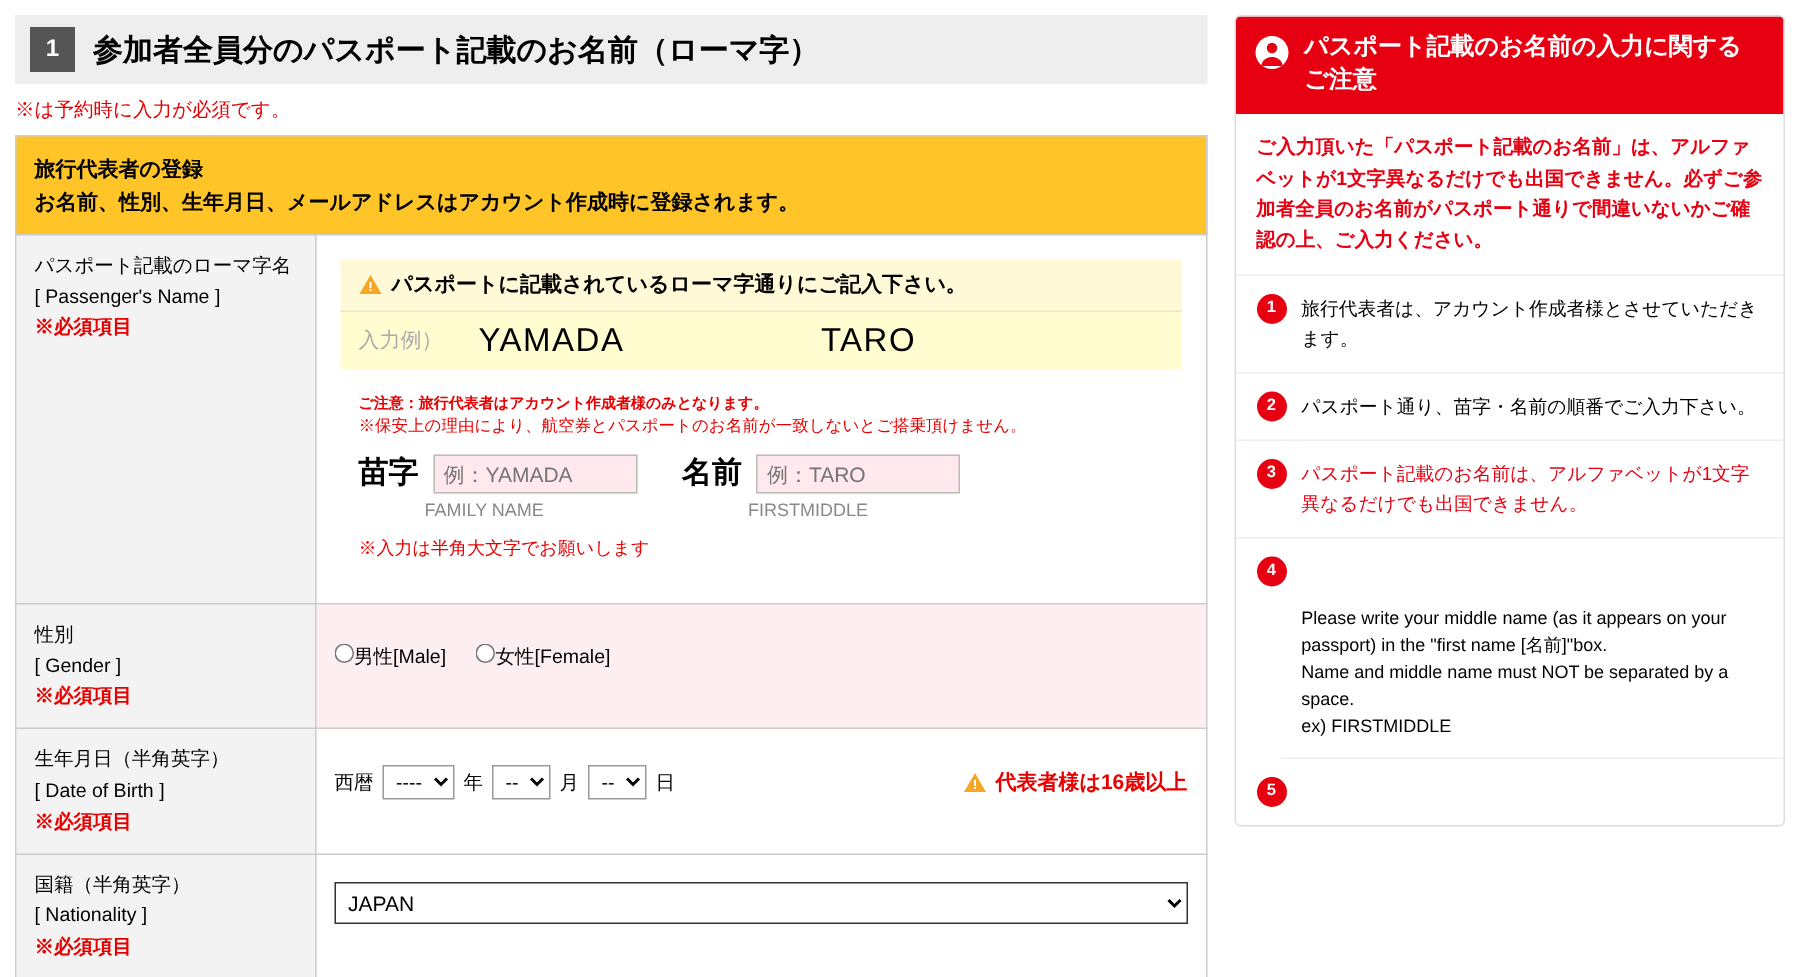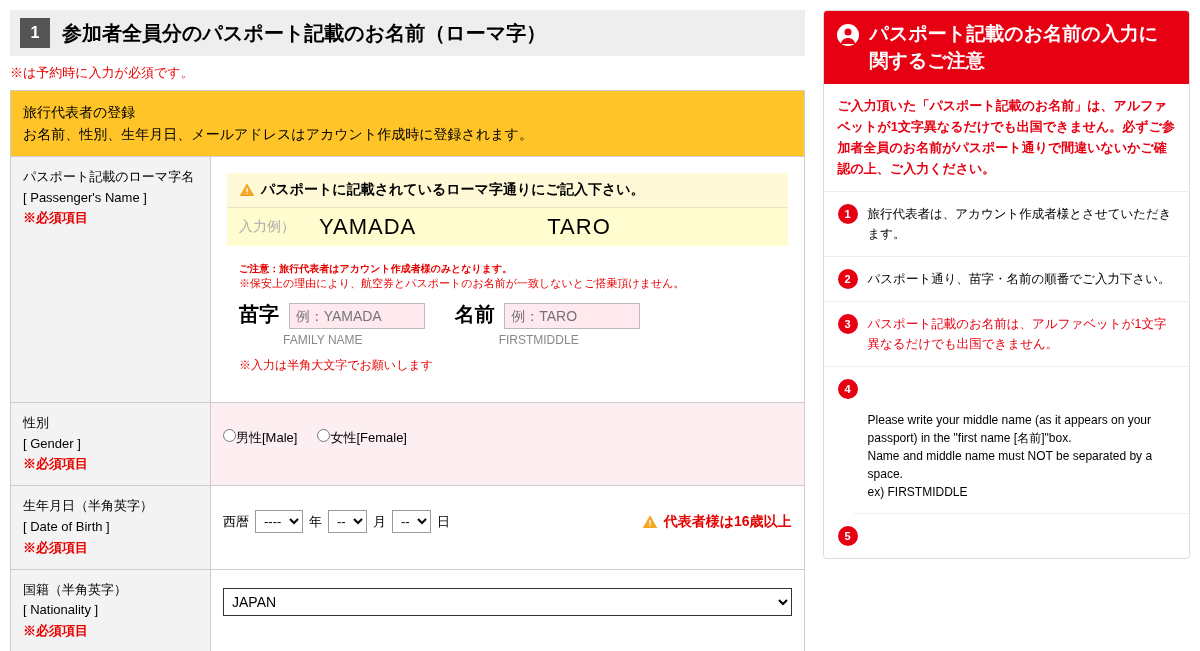--- a/index.html
+++ b/index.html
@@ -7,21 +7,21 @@
 
 .main { width: 800px; }
 .side { width: 370px; }
 
 .step-header { background: #eee; padding: 8px 10px; display: flex; align-items: center; gap: 12px; margin-bottom: 6px; }
 .step-num { background: #555; color: #fff; width: 30px; height: 30px; display: flex; align-items: center; justify-content: center; font-size: 16px; font-weight: bold; }
 .step-title { font-size: 20px; font-weight: bold; }
 
 .required-note { color: #e60000; font-size: 13px; margin: 8px 0; }
 
-.yellow-bar { background: #ffc427; border:1px solid #ccc; border-bottom:none; padding: 10px 12px; font-weight: normal; font-size: 14px; line-height:1.6; }
+.yellow-bar { background: #ffc427; border:1px solid #ccc; border-bottom:none; padding: 10px 12px; font-weight: bold; font-size: 14px; line-height:1.6; }
 
 table.form { width: 100%; border-collapse: collapse; }
 table.form td { border: 1px solid #ccc; vertical-align: top; padding: 10px 12px; font-size: 13px; }
 td.label { background: #f3f3f3; width: 200px; line-height:1.6; }
 .required { color: #e60000; font-weight: bold; }
 
 .warn-row { background: #fff9d8; padding: 6px 0; font-weight: bold; font-size: 14px; }
 .warn-icon { display:inline-block; width:16px; height:16px; vertical-align:middle; margin-right:6px; }
 .warn-icon svg { width:16px; height:16px; }
 
@@ -44,21 +44,21 @@
 .gender-opts { display:flex; gap:20px; align-items:center; padding:16px 0;}
 
 .dob-row { display:flex; align-items:center; gap:6px; padding:14px 0;}
 select { border:1px solid #999; padding:2px 4px; font-size:13px; background:#fff;}
 .age-warn { margin-left:auto; color:#e60000; font-weight:bold; font-size:14px; display:flex; align-items:center;}
 
 .nat-select { width:100%; padding:4px; font-size:14px; border:1px solid #333; margin-top:8px;}
 
 
 .side-box { border:1px solid #ddd; border-radius:4px; overflow:hidden; }
-.side-hd { background:#e60012; color:#fff; padding:10px 12px; font-weight:bold; font-size:19px; display:flex; gap:10px; align-items:flex-start; line-height:1.4;}
+.side-hd { background:#e60012; color:#fff; padding:10px 12px; font-weight:bold; font-size:16px; display:flex; gap:10px; align-items:flex-start; line-height:1.4;}
 .side-hd-icon { display:inline-block; width:24px; height:24px; flex-shrink:0; margin-top:2px;}
 .side-hd-icon svg { width:24px;height:24px;}
 .side-intro { color:#e60012; font-weight:bold; padding:12px 14px; font-size:13px; line-height:1.6; border-bottom:1px solid #eee;}
 .side-list { list-style:none; }
 .side-list li { padding:12px 14px; border-bottom:1px solid #eee; display:flex; gap:10px; font-size:12.5px; line-height:1.6;}
 .side-list li:last-child { border-bottom:none;}
 .bullet { background:#e60012; color:#fff; width:20px; height:20px; border-radius:50%; display:flex; align-items:center; justify-content:center; font-size:11px; font-weight:bold; flex-shrink:0;}
 .li-red { color:#e60012;}
 .sub-indent { margin-left:30px; font-size:12px; line-height:1.5; padding:0 14px 12px 14px; border-bottom:1px solid #eee;}
 </style>

